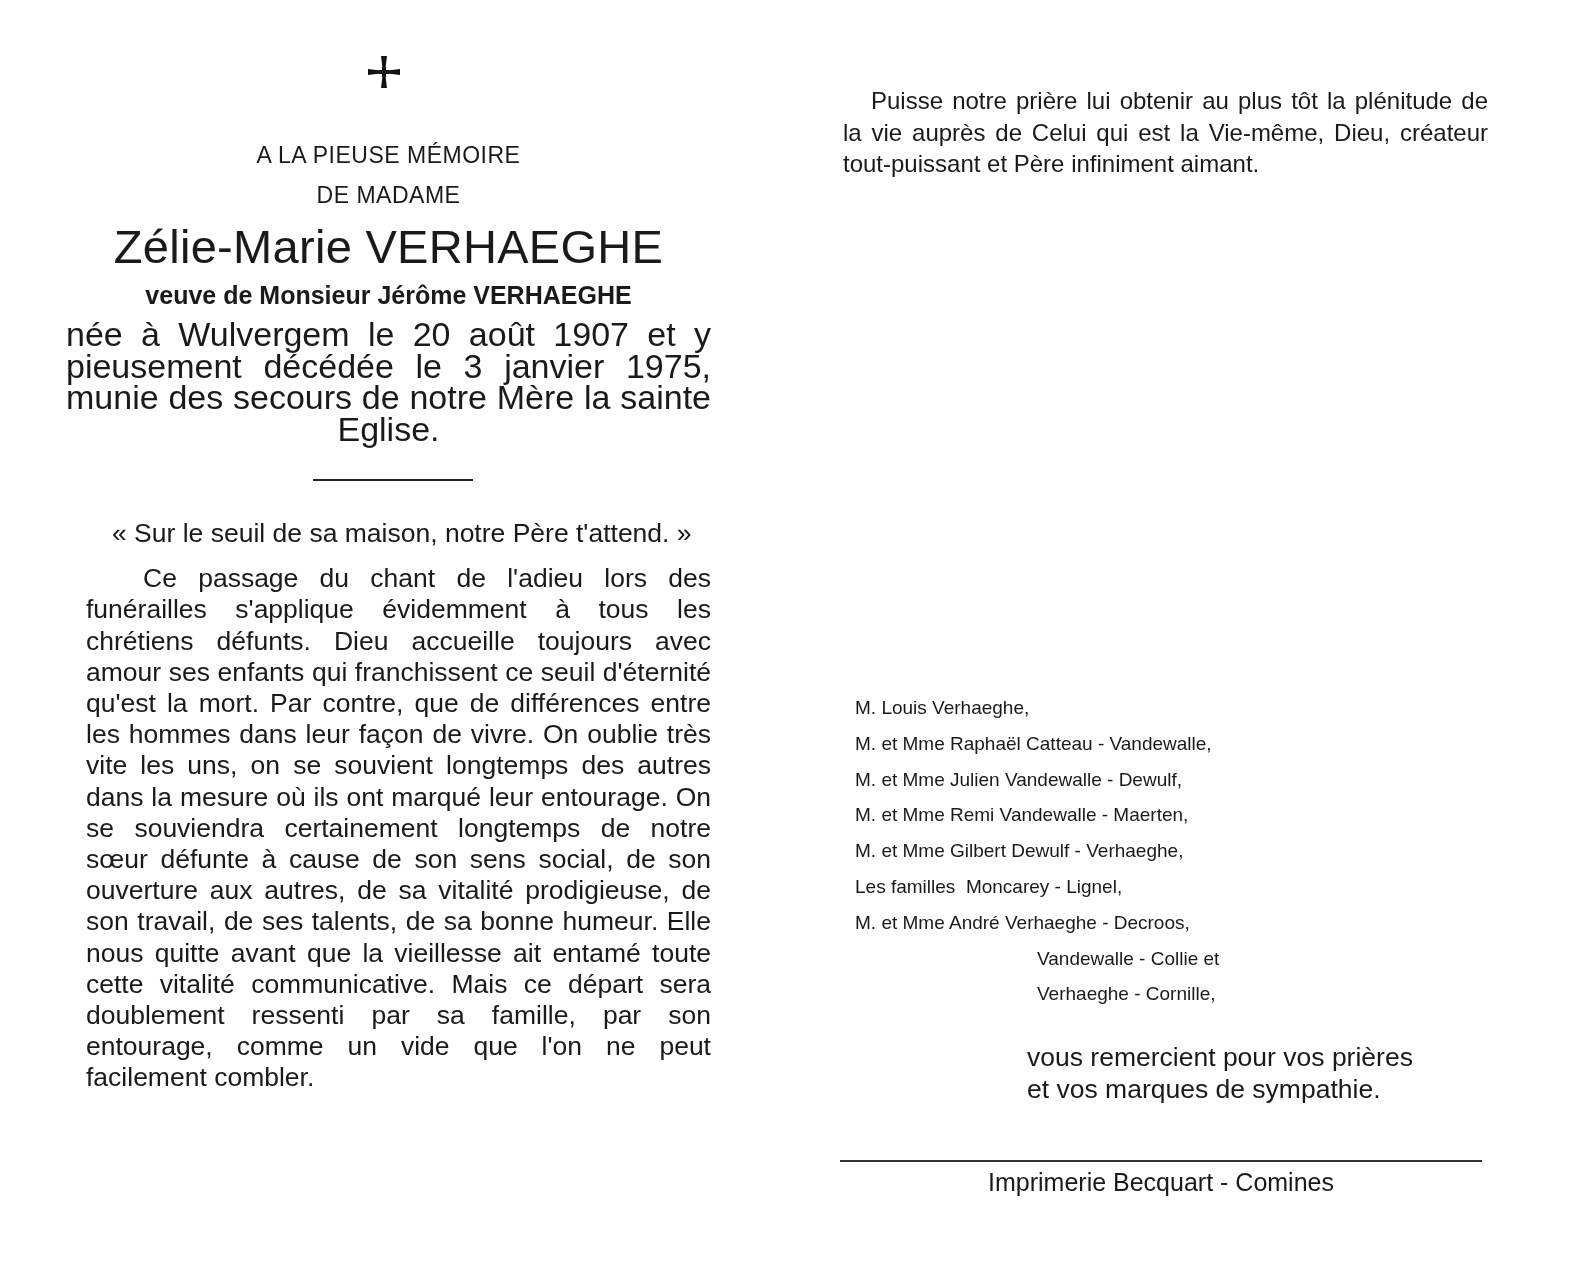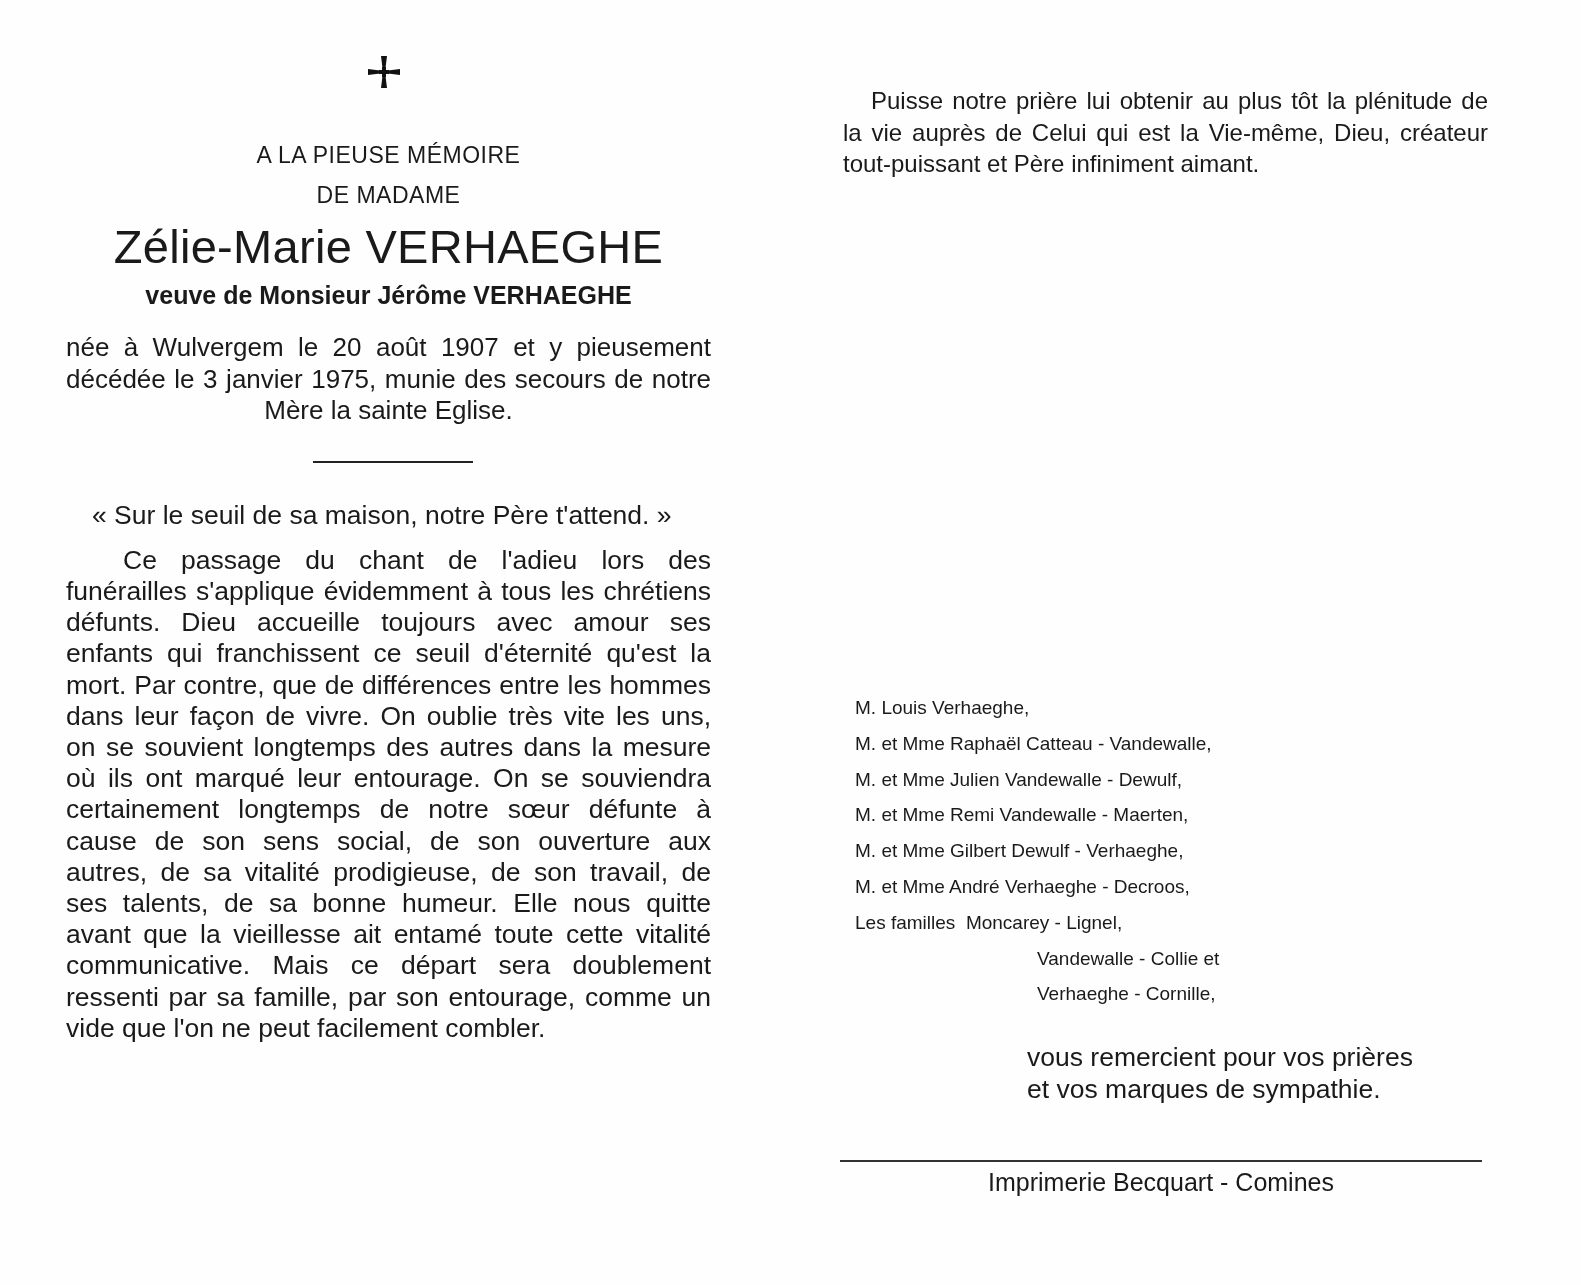--- a/index.html
+++ b/index.html
@@ -9,23 +9,23 @@
   }
   .col-left { position: absolute; left: 66px; top: 55px; width: 645px; }
   .col-right { position: absolute; left: 843px; top: 85px; width: 645px; }
   .cross { text-align: center; height: 45px; margin-left: -10px; }
   .cross svg { display: inline-block; }
   .heading { text-align: center; font-size: 23px; letter-spacing: 0.5px; line-height: 40px; }
   .heading-wrap { margin-top: 35px; }
   .name { text-align: center; font-size: 47px; line-height: 56px; margin-top: 4px; letter-spacing: 0.3px; }
   .bold-line { text-align: center; font-weight: bold; font-size: 25px; line-height: 32px; }
   .bold-wrap { margin-top: 4px; }
-  .dates { text-align: justify; text-align-last: center; font-size: 26px; line-height: 31.5px; margin-top: 21px; }
+  .dates { text-align: justify; text-align-last: center; font-size: 34px; line-height: 31.5px; margin-top: 8px; }
   .rule-short { width: 160px; height: 0; border-top: 2px solid #222; margin: 34px auto 0 auto; position: relative; left: 4px; }
-  .para { font-size: 26.5px; line-height: 31.2px; text-align: justify; }
+  .para { font-size: 26.5px; line-height: 31.2px; text-align: justify; margin-left: 20px; }
   .quote { margin-top: 37px; text-indent: 26px; }
   .body-para { margin-top: 14px; text-indent: 57px; }
   .prayer { text-indent: 28px; font-size: 24px; line-height: 31.5px; text-align: justify; }
   .family { position: absolute; left: 843px; top: 690px; width: 660px; font-size: 19px; line-height: 35.8px; margin-left: 12px; }
   .family .row { white-space: nowrap; }
   .family .indent { padding-left: 182px; }
   .thanks { position: absolute; left: 1027px; top: 1042px; font-size: 26.5px; line-height: 31.5px; }
   .rule-long { position: absolute; left: 840px; top: 1160px; width: 642px; border-top: 2px solid #333; }
   .printer { position: absolute; left: 840px; top: 1166px; width: 642px; text-align: center; font-size: 25px; line-height: 32px; }
 </style>
@@ -57,24 +57,24 @@
 <div class="col-right">
   <div class="prayer">Puisse notre prière lui obtenir au plus tôt la plénitude de la vie auprès de Celui qui est la Vie-même, Dieu, créateur tout-puissant et Père infiniment aimant.</div>
 </div>
 
 <div class="family">
   <div class="row">M. Louis Verhaeghe,</div>
   <div class="row">M. et Mme Raphaël Catteau - Vandewalle,</div>
   <div class="row">M. et Mme Julien Vandewalle - Dewulf,</div>
   <div class="row">M. et Mme Remi Vandewalle - Maerten,</div>
   <div class="row">M. et Mme Gilbert Dewulf - Verhaeghe,</div>
-  <div class="row">M. et Mme André Verhaeghe - Decroos,</div>
   <div class="row">
     <span>Les familles</span>&nbsp;&nbsp;<span>Moncarey - Lignel,</span>
   </div>
+  <div class="row">M. et Mme André Verhaeghe - Decroos,</div>
   <div class="row indent">Vandewalle - Collie et</div>
   <div class="row indent">Verhaeghe - Cornille,</div>
 </div>
 
 <div class="thanks">
   <div>vous remercient pour vos prières</div>
   <div>et vos marques de sympathie.</div>
 </div>
 
 <div class="rule-long"></div>

